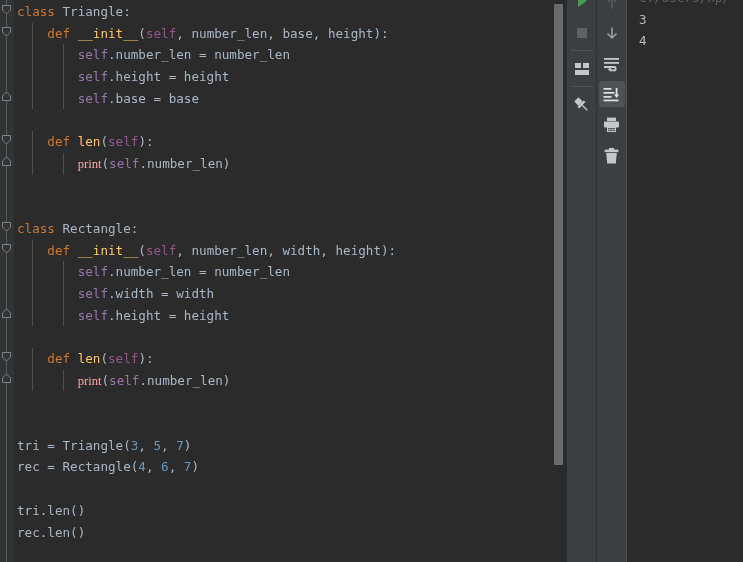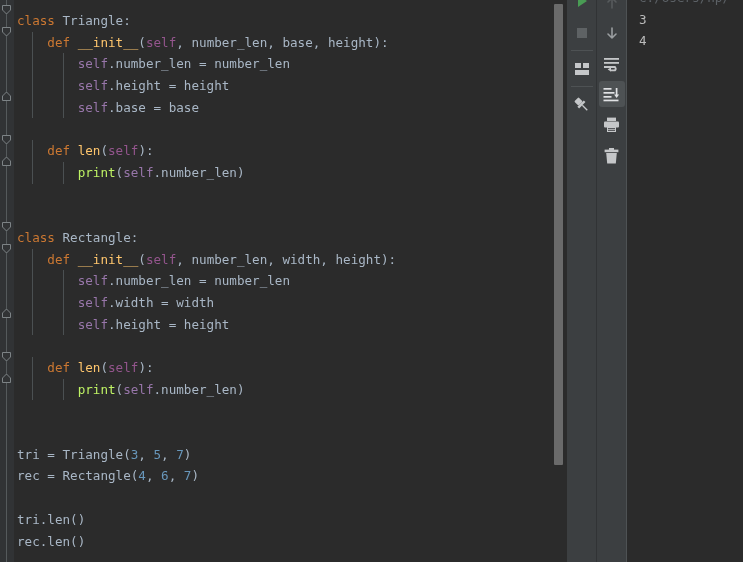--- a/index.html
+++ b/index.html
@@ -33,37 +33,37 @@
   }
   .fold svg { display: block; }
 
   .code {
     position: absolute; left: 14px; top: 0;
     width: 552px; height: 562px;
     font-size: 12.6px;
     line-height: 21.7px;
     white-space: pre;
     color: #a9b7c6;
-    padding-top: 10px;
+    padding-top: 1px;
   }
   .ln { height: 21.7px; position: relative; padding-left: 3px; }
   .indent-guide {
     position: absolute; top: 0; width: 1px; height: 21.7px;
     background: #4b5052;
   }
   .ig1 { left: 18px; }
   .ig2 { left: 49px; }
 
   .kw   { color: #cc7832; }
   .fn   { color: #ffc66d; }
   .slf  { color: #94558d; }
   .slfv { color: #9876aa; }
   .num  { color: #6897bb; }
   .pln  { color: #a9b7c6; }
-  .bi   { color: #bef264; }
+  .bi   { color: #fca5a5; font-family: Liberation Serif, serif; }
 
   
   .editor-scroll {
     position: absolute; right: 0; top: 0;
     width: 14px; height: 562px;
     background: #2b2b2b;
   }
   .editor-thumb {
     position: absolute; left: 2px; top: 4px;
     width: 9px; height: 461px;

